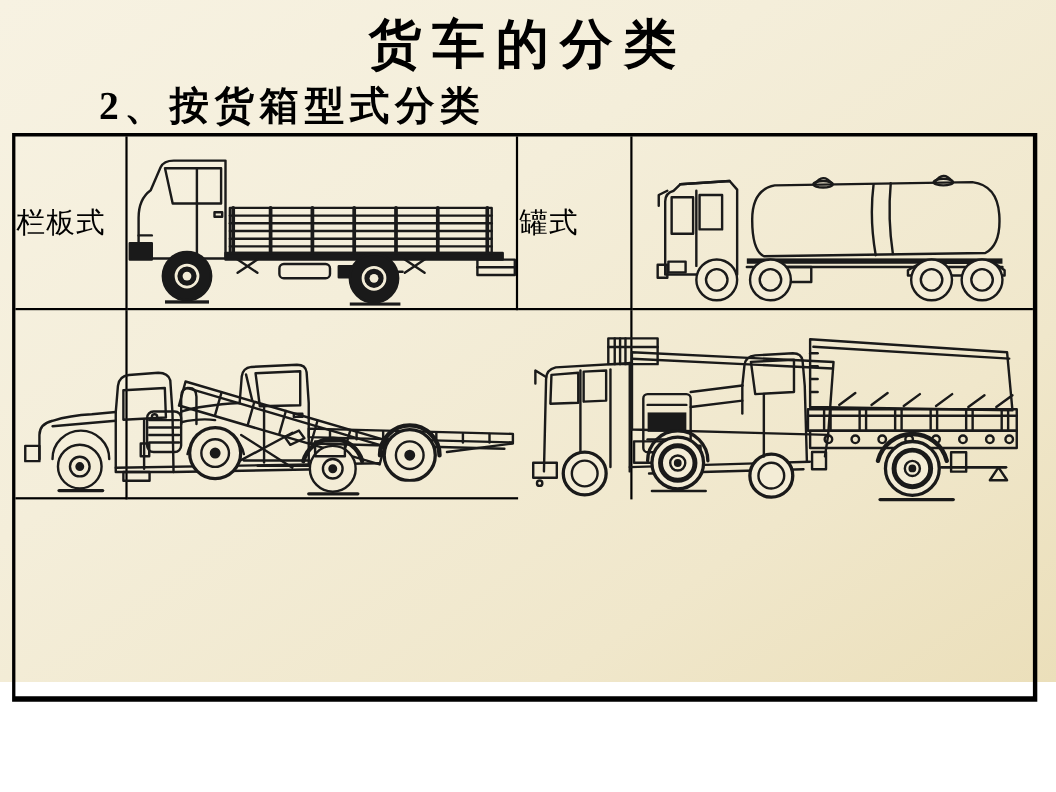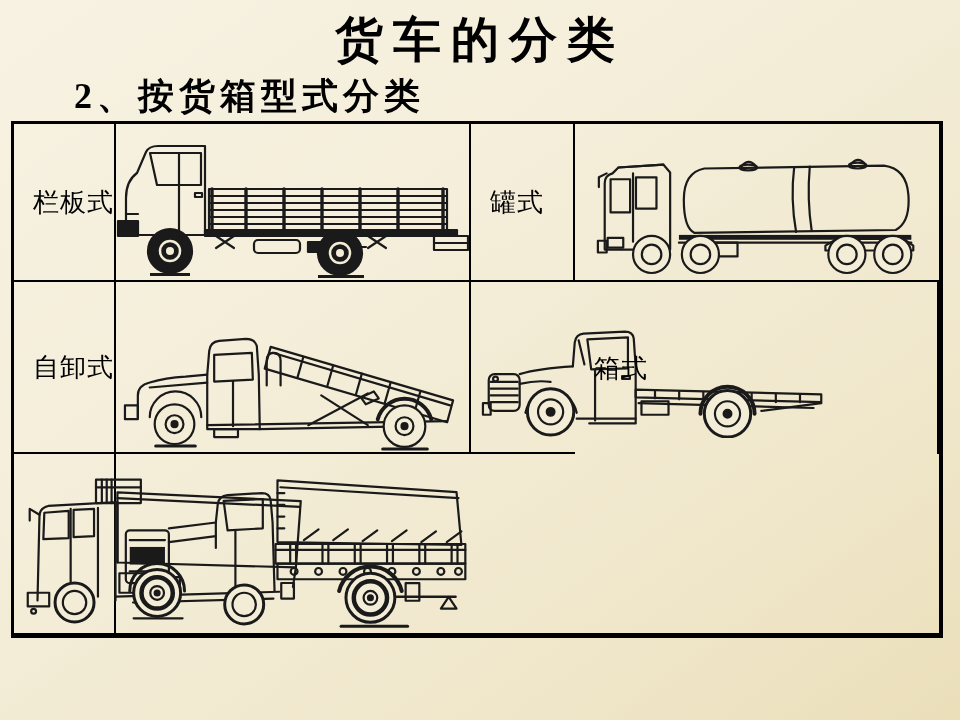--- a/index.html
+++ b/index.html
@@ -1,49 +1,49 @@
 <!DOCTYPE html>
 <html><head>
 <meta charset="utf-8">
 <style>
   html,body{margin:0;padding:0;}
   body{
     width:960px;height:720px;overflow:hidden;
     font-family:"Liberation Serif","DejaVu Serif",serif;
   }
   .slide{
-    position:relative;width:960px;height:720px;
+    position:relative;width:960px;height:620px;
     background:linear-gradient(145deg,#f7f2e2 0%,#f4eeda 38%,#f0e7cb 75%,#ebdfba 100%);
     color:#000;
   }
   .title{
     position:absolute;top:8px;left:0;width:100%;
     text-align:center;font-size:48px;font-weight:bold;letter-spacing:10px;
     color:#000;
   }
   .subtitle{
-    position:absolute;top:72px;left:74px;
+    position:absolute;top:72px;left:90px;
     font-size:36px;font-weight:bold;letter-spacing:5px;color:#000;
   }
   .truck-table{
     position:absolute;left:11px;top:121px;
     display:grid;
     grid-template-columns:102px 355px 104px 364px;
     grid-template-rows:158px 172px 179px;
     border:3px solid #000;
     border-right-width:4px;
     border-bottom-width:5px;
     background:transparent;
   }
   .cell{position:relative;}
   .bR{border-right:2px solid #000;}
   .bB{border-bottom:2px solid #000;}
   .label-cell{
     display:flex;align-items:center;
-    padding-left:19px;
+    padding-left:1px;
     font-size:26px;letter-spacing:1px;color:#000;
   }
   .img-cell{overflow:visible;}
   .truck-svg{position:absolute;display:block;}
   svg *{vector-effect:non-scaling-stroke;}
 </style>
 </head>
 <body>
 
 <div class="slide">
@@ -128,23 +128,20 @@
           <circle cx="110" cy="113" r="19" fill="#f3ecd6"></circle>
           <circle cx="110" cy="113" r="10"></circle>
           <circle cx="260" cy="113" r="19" fill="#f3ecd6"></circle>
           <circle cx="260" cy="113" r="10"></circle>
           <circle cx="307" cy="113" r="19" fill="#f3ecd6"></circle>
           <circle cx="307" cy="113" r="10"></circle>
         </g>
       </svg>
     </div>
 
-    <div class="cell label-cell bR bB">
-      <span>自卸式</span>
-    </div>
     <div class="cell img-cell bR bB">
       <svg class="truck-svg" style="left:4px;top:40px;" width="342" height="129" viewBox="0 0 345 130">
         <g stroke="#1a1a1a" stroke-width="2.2" fill="none" stroke-linejoin="round" stroke-linecap="round">
           <rect x="5" y="84" width="13" height="14"></rect>
           <path d="M18,96 L18,74 Q18,64 30,61 Q46,56 66,55 L88,53"></path>
           <line x1="30" y1="66" x2="88" y2="61"></line>
           <path d="M30,96 A26 26 0 0 1 82,96"></path>
           <path d="M88,53 L90,29 Q91,20 100,19 L127,17 Q136,17 138,24 L140,53 L141,108 L88,108 Z"></path>
           <path d="M95,33 L133,31 L134,58 L95,60 Z"></path>
           <line x1="114" y1="60" x2="114" y2="105"></line>
@@ -207,23 +204,20 @@
           <circle cx="72" cy="95" r="24" fill="#f3ecd6" stroke-width="3"></circle>
           <circle cx="72" cy="95" r="13"></circle>
           <circle cx="72" cy="95" r="4" fill="#1a1a1a"></circle>
           <circle cx="255" cy="97" r="24" fill="#f3ecd6" stroke-width="3"></circle>
           <circle cx="255" cy="97" r="13"></circle>
           <circle cx="255" cy="97" r="4" fill="#1a1a1a"></circle>
         </g>
       </svg>
     </div>
 
-    <div class="cell label-cell bR">
-      <span>箱式</span>
-    </div>
     <div class="cell img-cell bR">
       <svg class="truck-svg" style="left:4px;top:6px;" width="312" height="166" viewBox="0 0 320 170">
         <g stroke="#1a1a1a" stroke-width="2.2" fill="none" stroke-linejoin="round" stroke-linecap="round">
           <rect x="80" y="20" width="46" height="24"></rect>
           <line x1="86" y1="20" x2="86" y2="44"></line>
           <line x1="91" y1="20" x2="91" y2="44"></line>
           <line x1="96" y1="20" x2="96" y2="44"></line>
           <line x1="80" y1="28" x2="126" y2="28"></line>
           <path d="M102,33 L290,42 L285,110 L102,105 Z"></path>
           <line x1="102" y1="39" x2="289" y2="48"></line>

